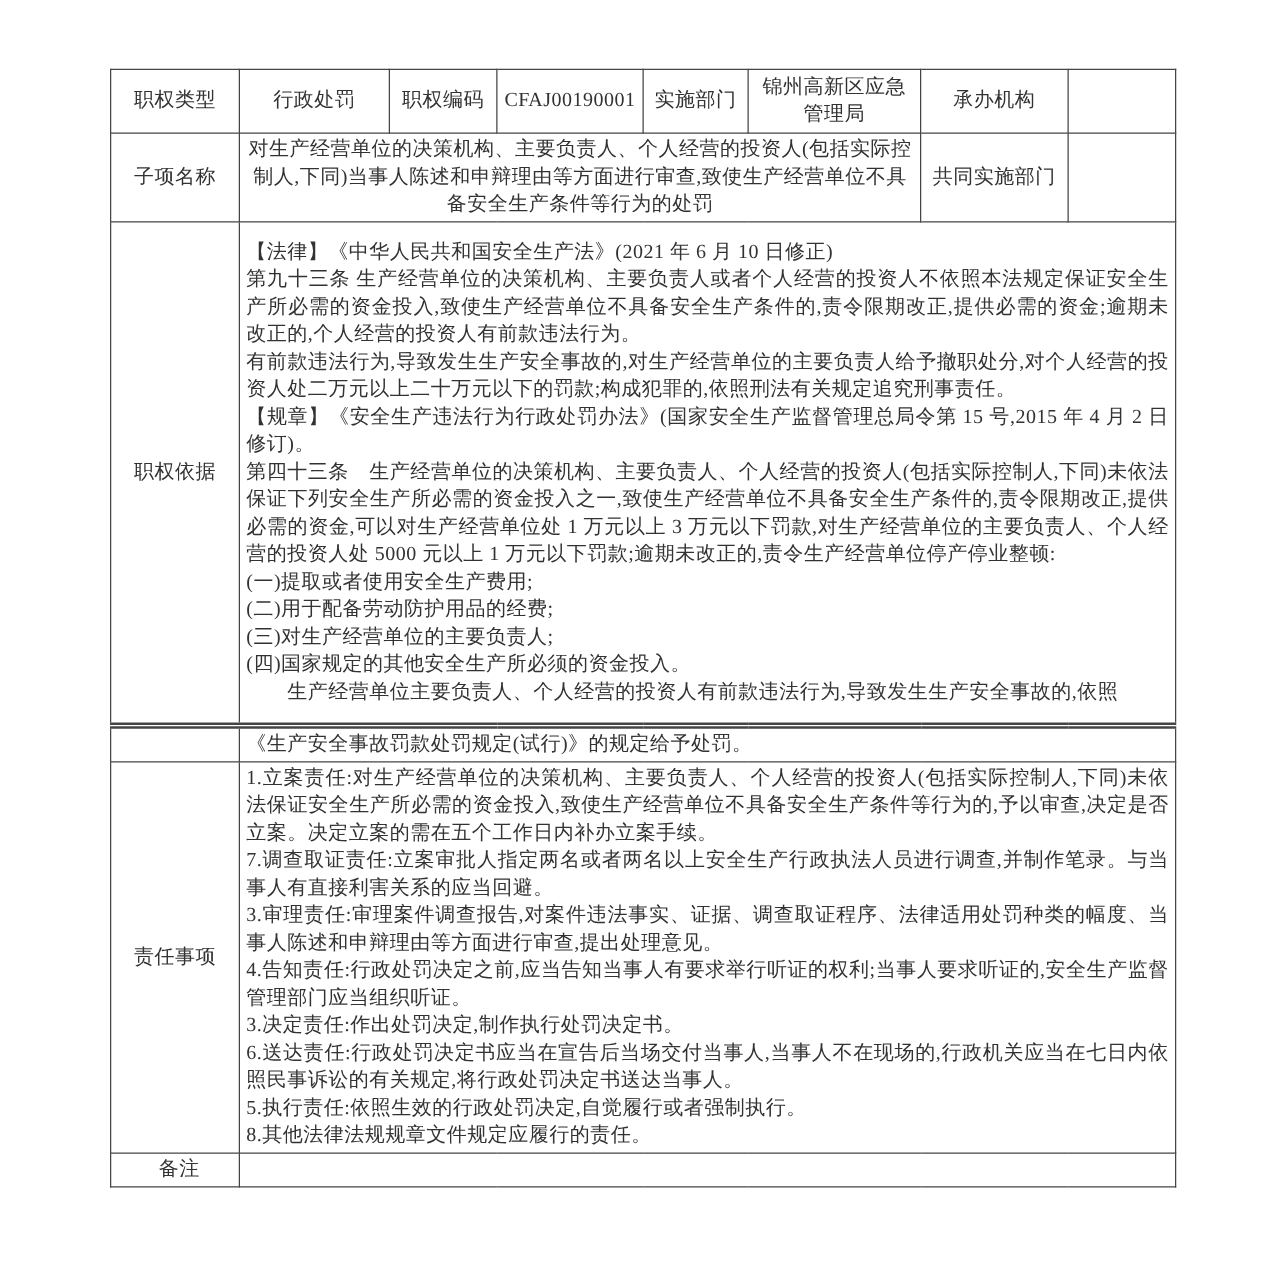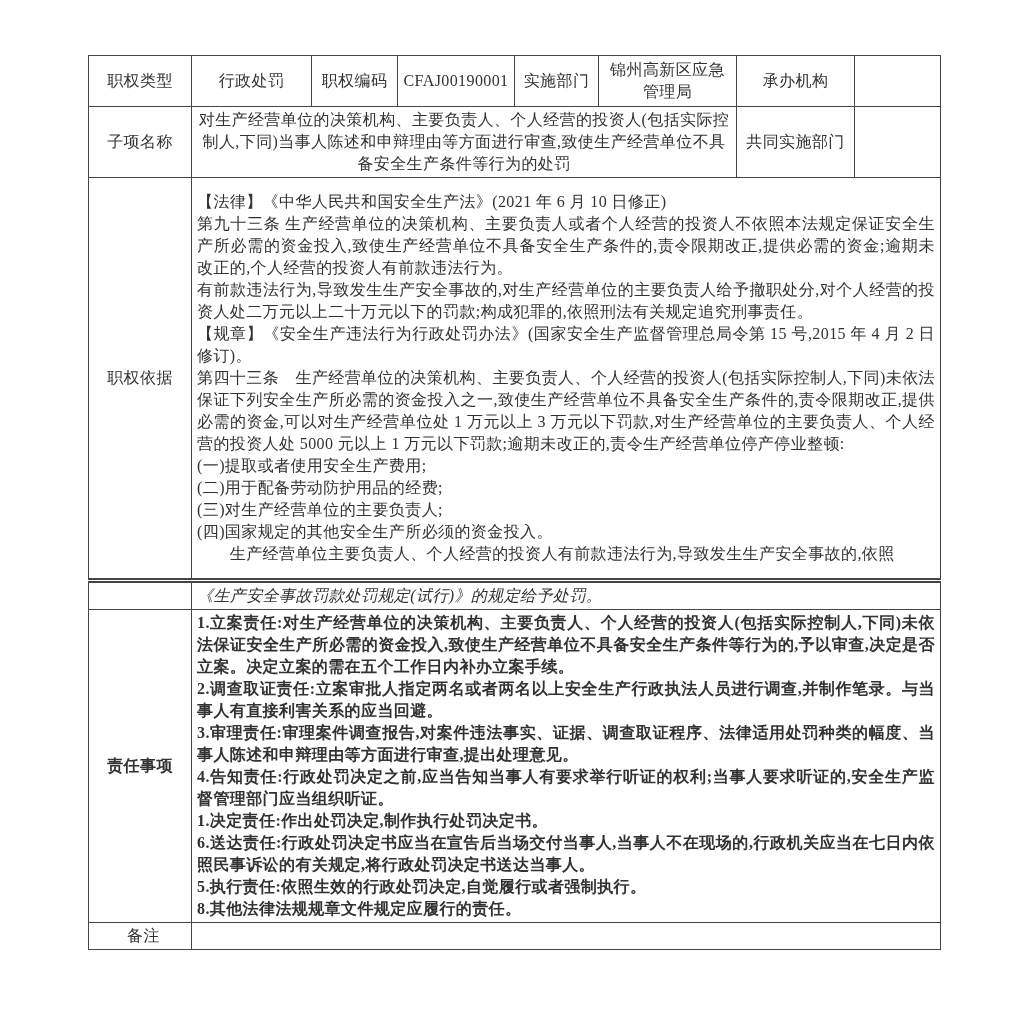--- a/index.html
+++ b/index.html
@@ -52,22 +52,22 @@
     text-align: justify;
   }
   
   tr.r4 td {
     border-bottom: 5px double #454545;
   }
   tr.r1 td { height: 46px; }
   tr.r2 td { height: 43px; }
   tr.r3 td { height: 58px; }
   tr.r4 td { height: 396px; }
-  tr.r4b td { height: 20px; font-style: italic; }
-  tr.r5 td { height: 304px; font-weight: bold; }
+  tr.r4b td { height: 20px; }
+  tr.r5 td { height: 304px; }
   tr.r6 td { height: 20px; padding-left: 12px; }
 </style>
 </head>
 <body>
 
 <div class="page">
   <table class="grid">
     <colgroup>
       <col style="width:103px">
       <col style="width:120px">
@@ -117,24 +117,24 @@
 
     <tr class="r4b">
       <td class="lbl"></td>
       <td class="block" colspan="7">《生产安全事故罚款处罚规定(试行)》的规定给予处罚。</td>
     </tr>
 
     <tr class="r5">
       <td class="lbl">责任事项</td>
       <td class="block" colspan="7">
             <div class="para">1.立案责任:对生产经营单位的决策机构、主要负责人、个人经营的投资人(包括实际控制人,下同)未依法保证安全生产所必需的资金投入,致使生产经营单位不具备安全生产条件等行为的,予以审查,决定是否立案。决定立案的需在五个工作日内补办立案手续。</div>
-            <div class="para">2.调查取证责任:立案审批人指定两名或者两名以上安全生产行政执法人员进行调查,并制作笔录。与当事人有直接利害关系的应当回避。</div>
+            <div class="para">7.调查取证责任:立案审批人指定两名或者两名以上安全生产行政执法人员进行调查,并制作笔录。与当事人有直接利害关系的应当回避。</div>
             <div class="para">3.审理责任:审理案件调查报告,对案件违法事实、证据、调查取证程序、法律适用处罚种类的幅度、当事人陈述和申辩理由等方面进行审查,提出处理意见。</div>
             <div class="para">4.告知责任:行政处罚决定之前,应当告知当事人有要求举行听证的权利;当事人要求听证的,安全生产监督管理部门应当组织听证。</div>
-            <div class="para">1.决定责任:作出处罚决定,制作执行处罚决定书。</div>
+            <div class="para">3.决定责任:作出处罚决定,制作执行处罚决定书。</div>
             <div class="para">6.送达责任:行政处罚决定书应当在宣告后当场交付当事人,当事人不在现场的,行政机关应当在七日内依照民事诉讼的有关规定,将行政处罚决定书送达当事人。</div>
             <div class="para">5.执行责任:依照生效的行政处罚决定,自觉履行或者强制执行。</div>
             <div class="para">8.其他法律法规规章文件规定应履行的责任。</div>
           </td>
     </tr>
 
     <tr class="r6">
       <td class="lbl">备注</td>
       <td class="block" colspan="7"></td>
     </tr>

